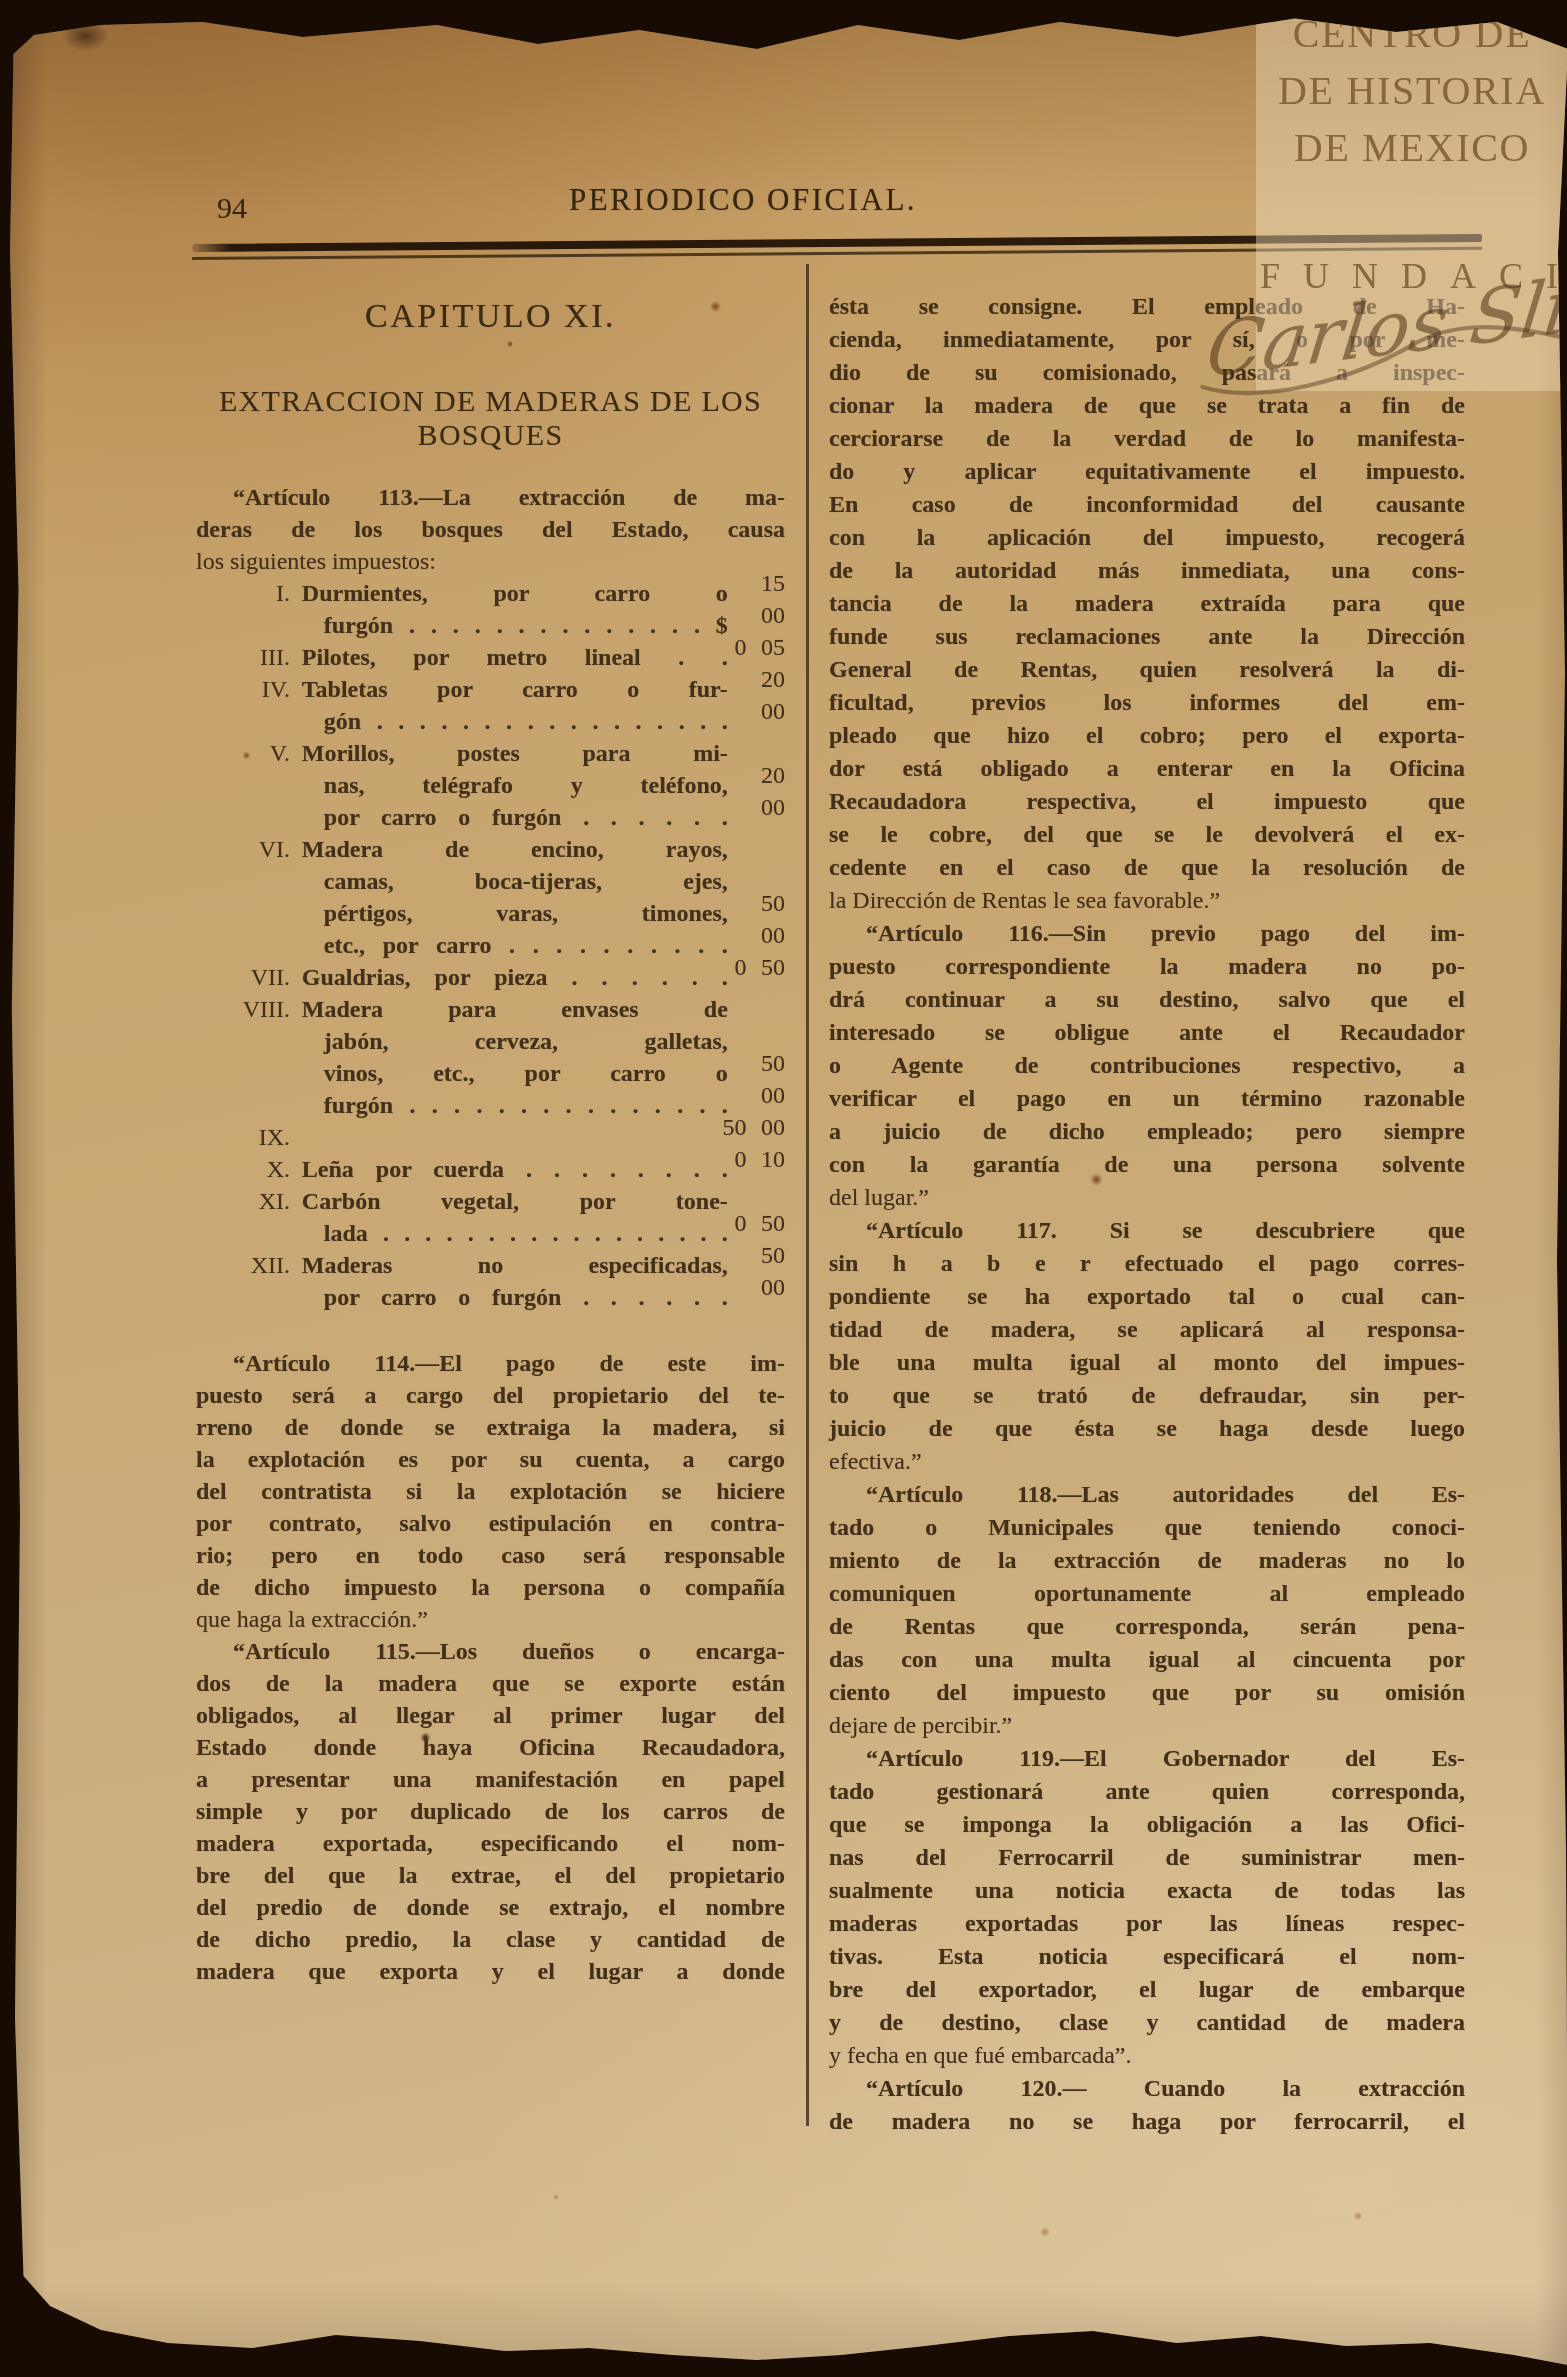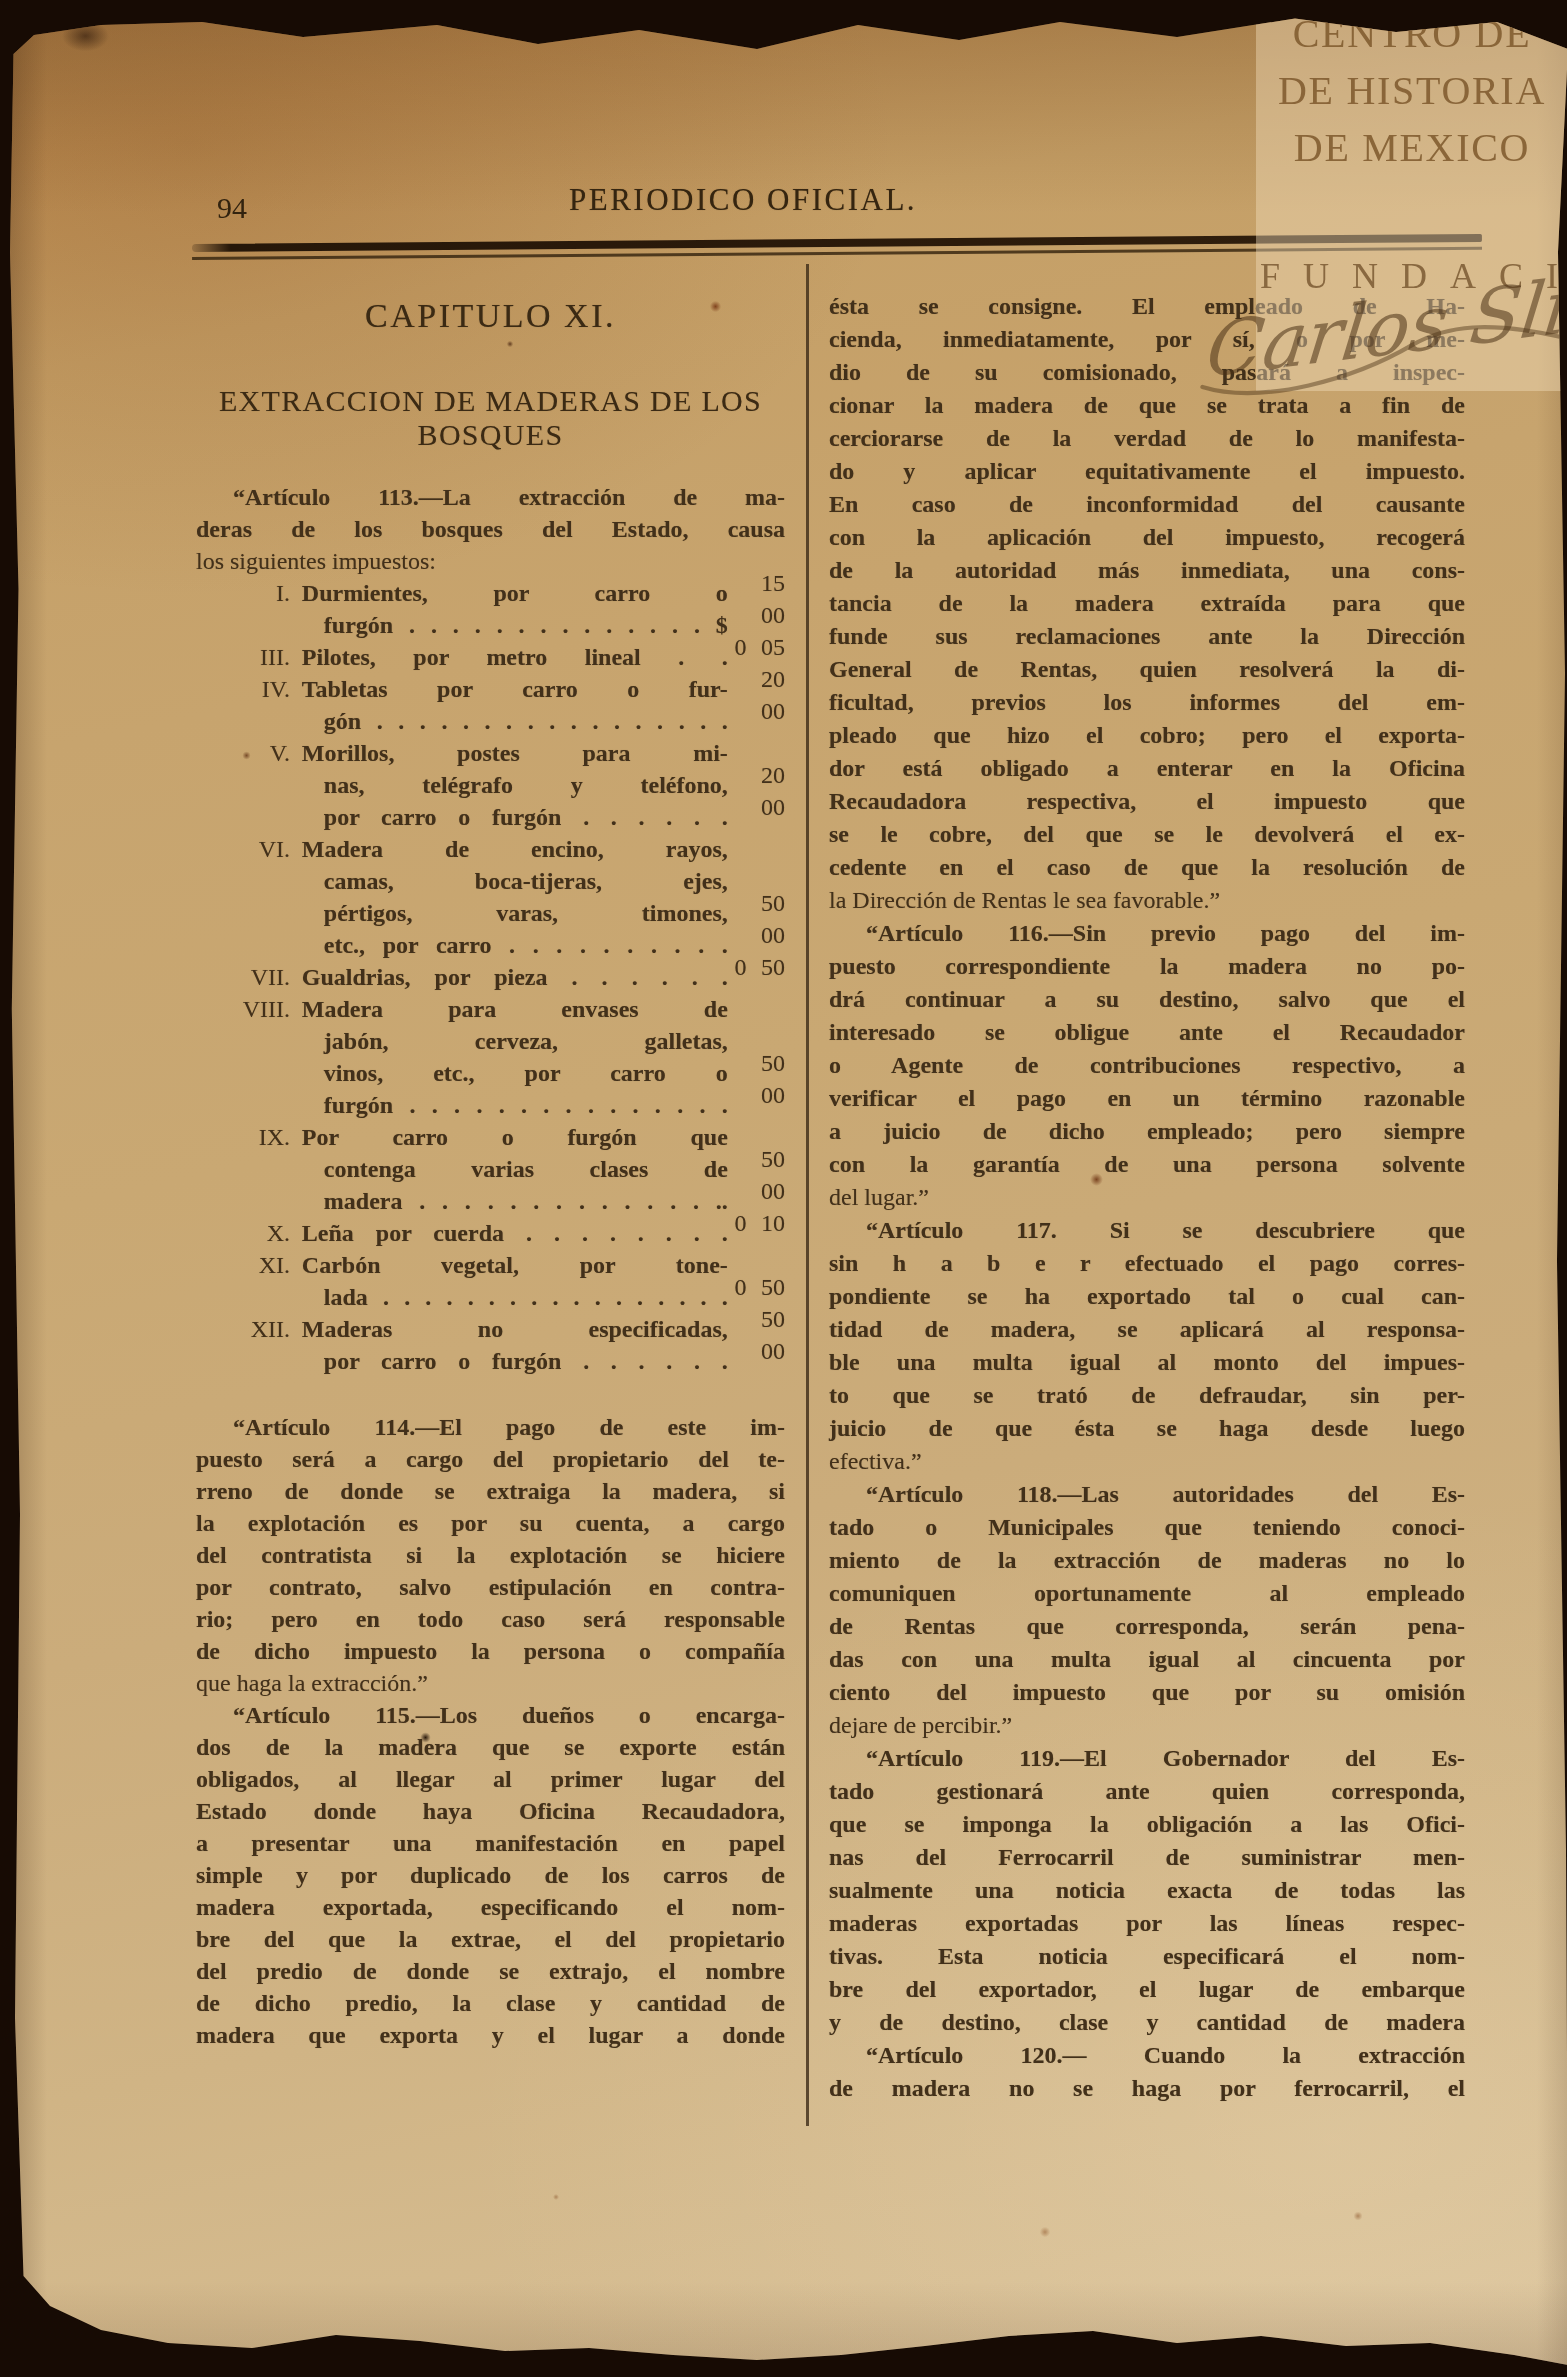--- a/index.html
+++ b/index.html
@@ -164,23 +164,20 @@
         <div class="trow blk">
           <div class="tnum">VIII.</div>
           <div class="ttext just">Madera para envases de
 jabón, cerveza, galletas,
 vinos, etc., por carro o
 furgón . . . . . . . . . . . . . . .</div>
           <div class="tamt">50 00</div>
         </div>
         <div class="trow blk">
           <div class="tnum">IX.</div>
-          <div class="ttext just">Por carro o furgón que
-contenga varias clases de
-madera . . . . . . . . . . . . . ..</div>
           <div class="tamt">50 00</div>
         </div>
         <div class="trow blk">
           <div class="tnum">X.</div>
           <div class="ttext just">Leña por cuerda . . . . . . . .</div>
           <div class="tamt">0 10</div>
         </div>
         <div class="trow blk">
           <div class="tnum">XI.</div>
           <div class="ttext just">Carbón vegetal, por tone-
@@ -269,20 +266,21 @@
 
       <div class="blk just ind">“Artículo 119.—El Gobernador del Es-
 tado gestionará ante quien corresponda,
 que se imponga la obligación a las Ofici-
 nas del Ferrocarril de suministrar men-
 sualmente una noticia exacta de todas las
 maderas exportadas por las líneas respec-
 tivas. Esta noticia especificará el nom-
 bre del exportador, el lugar de embarque
 y de destino, clase y cantidad de madera</div>
+      <div class="blk lastline">y fecha en que fué embarcada”.</div>
 
       <div class="blk just ind">“Artículo 120.— Cuando la extracción
 de madera no se haga por ferrocarril, el</div>
     </div>
 
     <div class="wmbox">
       <div class="wmline">CENTRO DE</div>
       <div class="wmline">DE HISTORIA</div>
       <div class="wmline">DE MEXICO</div>
     </div>

